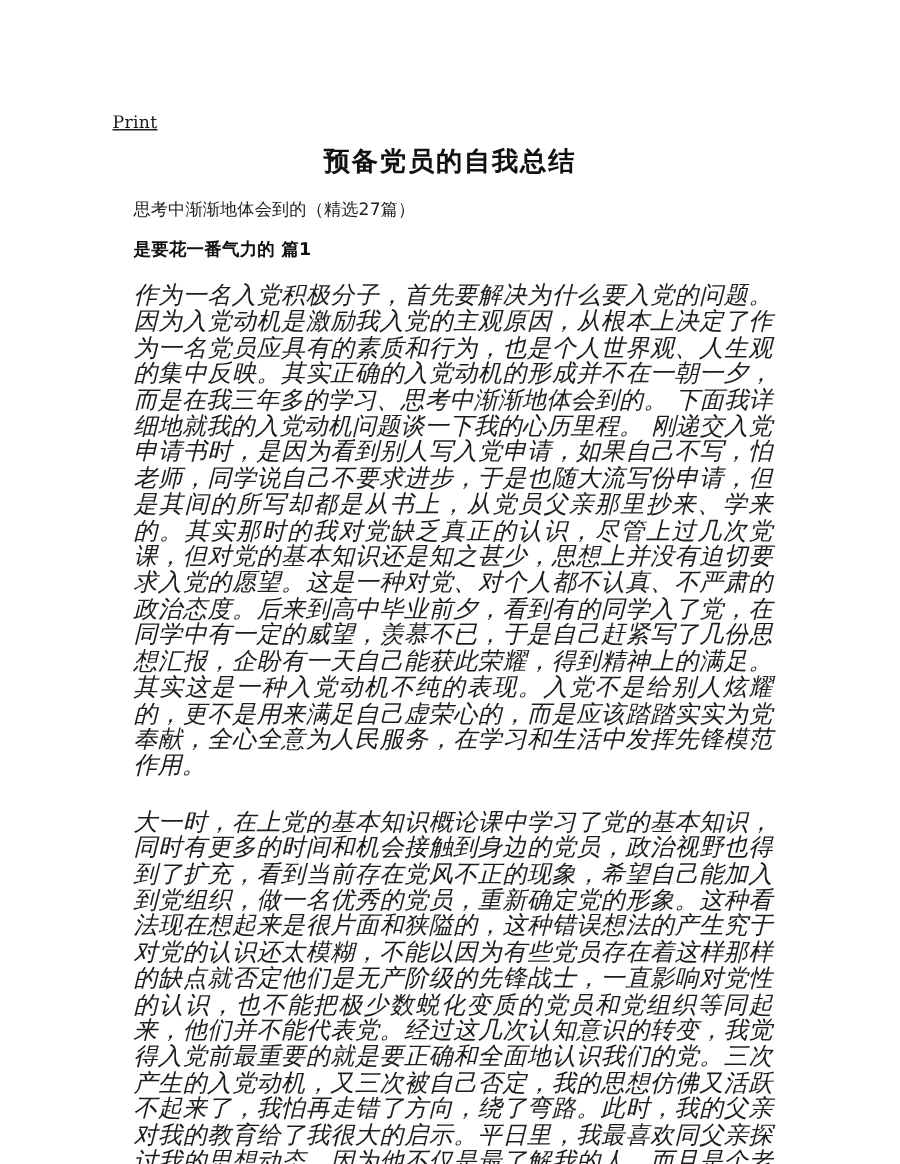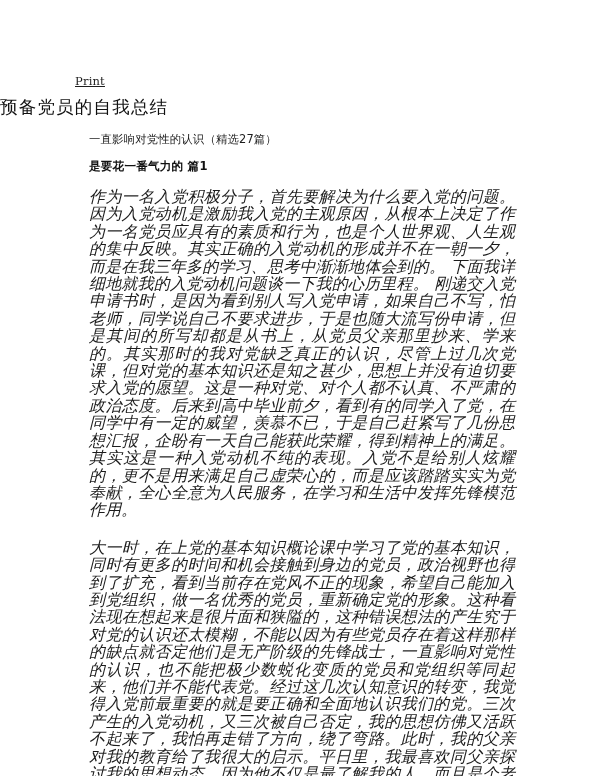--- a/index.html
+++ b/index.html
@@ -37,22 +37,23 @@
     top: 0;
     width: 600px;
   }
   .doc-title {
     margin: 0;
     padding: 0;
     position: absolute;
     left: 0;
     top: 95px;
     width: 600px;
+    text-align: center;
     font-size: 17.5px;
-    font-weight: normal;
+    font-weight: bold;
     letter-spacing: 1.2px;
     color: #111111;
     font-family: "DejaVu Sans", "Liberation Sans", sans-serif;
   }
   .doc-subtitle {
     position: absolute;
     left: 89px;
     top: 131px;
     width: 430px;
     font-size: 11.4px;
@@ -96,21 +97,21 @@
 <body>
 
 <div class="page">
 
   <a class="print-link" href="#">Print</a>
 
   <div class="doc">
 
     <h1 class="doc-title">预备党员的自我总结</h1>
 
-    <div class="doc-subtitle">一直影响对党性的认识（精选27篇）</div>
+    <div class="doc-subtitle">思考中渐渐地体会到的（精选27篇）</div>
 
     <div class="section-heading">是要花一番气力的 篇1</div>
 
     <div class="body-block">
       <p class="para">作为一名入党积极分子，首先要解决为什么要入党的问题。因为入党动机是激励我入党的主观原因，从根本上决定了作为一名党员应具有的素质和行为，也是个人世界观、人生观的集中反映。其实正确的入党动机的形成并不在一朝一夕，而是在我三年多的学习、思考中渐渐地体会到的。 下面我详细地就我的入党动机问题谈一下我的心历里程。 刚递交入党申请书时，是因为看到别人写入党申请，如果自己不写，怕老师，同学说自己不要求进步，于是也随大流写份申请，但是其间的所写却都是从书上，从党员父亲那里抄来、学来的。其实那时的我对党缺乏真正的认识，尽管上过几次党课，但对党的基本知识还是知之甚少，思想上并没有迫切要求入党的愿望。这是一种对党、对个人都不认真、不严肃的政治态度。后来到高中毕业前夕，看到有的同学入了党，在同学中有一定的威望，羡慕不已，于是自己赶紧写了几份思想汇报，企盼有一天自己能获此荣耀，得到精神上的满足。其实这是一种入党动机不纯的表现。入党不是给别人炫耀的，更不是用来满足自己虚荣心的，而是应该踏踏实实为党奉献，全心全意为人民服务，在学习和生活中发挥先锋模范作用。</p>
       <p class="para">大一时，在上党的基本知识概论课中学习了党的基本知识，同时有更多的时间和机会接触到身边的党员，政治视野也得到了扩充，看到当前存在党风不正的现象，希望自己能加入到党组织，做一名优秀的党员，重新确定党的形象。这种看法现在想起来是很片面和狭隘的，这种错误想法的产生究于对党的认识还太模糊，不能以因为有些党员存在着这样那样的缺点就否定他们是无产阶级的先锋战士，一直影响对党性的认识，也不能把极少数蜕化变质的党员和党组织等同起来，他们并不能代表党。经过这几次认知意识的转变，我觉得入党前最重要的就是要正确和全面地认识我们的党。三次产生的入党动机，又三次被自己否定，我的思想仿佛又活跃不起来了，我怕再走错了方向，绕了弯路。此时，我的父亲对我的教育给了我很大的启示。平日里，我最喜欢同父亲探讨我的思想动态，因为他不仅是最了解我的人，而且是个老党员。他对我反复地转变并不惊讶，反而给予了赞扬，他说，那是我在一次次为自己诠释对党的认识，是我确立正确的入党动机的必修课。他对我说，入党是自己的事，而且同学习一样，重要的是独立思考的能力，要会观察，会总结，会引申，要去看书学习，去思考，是要花一番气力的。有些人在入党之后一段时间，甚至是一生都要不断补充对入党的思考，也包括对入党动机的更完整的再定义。在那以后我就决心，通过自己的学习和思考让自己的真正的入党动机在心里成形。我觉得我必须把思想的转变和行动相宜地结合起来，让自己把每一点思考和每一次实践对应起来，学要学得有进步，做要做得有体会，实实在在的向要求一名党员那样来要求自己努力。</p>
     </div>
 
   </div>
 </div>

